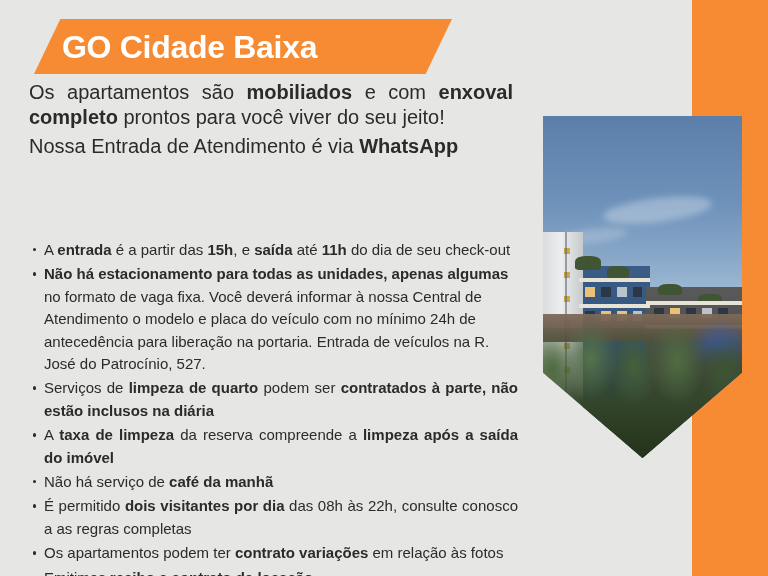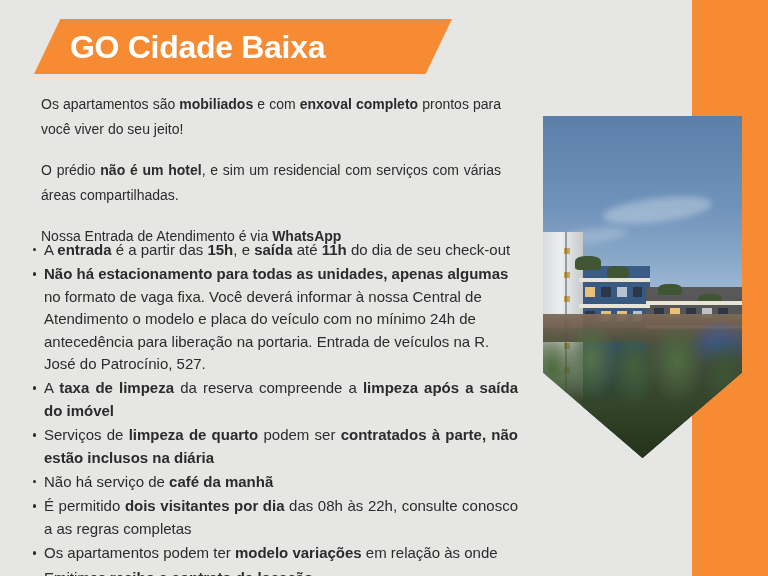--- a/index.html
+++ b/index.html
@@ -46,35 +46,35 @@
     -webkit-clip-path: polygon(6.3% 0, 100% 0, 93.7% 100%, 0 100%);
     clip-path: polygon(6.3% 0, 100% 0, 93.7% 100%, 0 100%);
     display: flex;
     align-items: center;
   }
   .banner-title {
     color: #ffffff;
     font-size: 32px;
     font-weight: bold;
     letter-spacing: -0.3px;
-    margin-left: 36px;
+    margin-left: 28px;
     line-height: 1;
     white-space: nowrap;
   }
 
   
   .intro {
     position: absolute;
     left: 25px;
     top: 76px;
     width: 492px;
   }
   .intro p {
-    margin: 16px;
-    font-size: 14px;
+    margin: 4px;
+    font-size: 20px;
     line-height: 25px;
     text-align: justify;
     text-justify: inter-word;
     color: #2b2b2b;
   }
   .intro p b { font-weight: bold; }
   .intro p.nojust { text-align: left; }
 
   
   .bullets {
@@ -260,36 +260,33 @@
   <div class="orange-bar"></div>
 
   <div class="banner">
     <div class="banner-title">GO Cidade Baixa</div>
   </div>
 
   <div class="intro">
     <p>
       <span>Os apartamentos  são </span><b>mobiliados</b><span> e com </span><b>enxoval completo</b><span> prontos para você viver do seu jeito!</span>
     </p>
-    <p>
-      <span>O prédio </span><b>não é um hotel</b><span>, e sim um residencial com serviços com várias áreas compartilhadas.</span>
-    </p>
     <p class="nojust">
       <span>Nossa Entrada de Atendimento é via </span><b>WhatsApp</b>
     </p>
   </div>
 
   <ul class="bullets" id="bullet-list">
       <li><span>A </span><b>entrada</b><span> é a partir das </span><b>15h</b><span>, e </span><b>saída</b><span> até </span><b>11h</b><span> do dia de seu check-out</span></li>
       <li class="nojust"><b>Não há estacionamento para todas as unidades, apenas algumas</b><span> no formato de vaga fixa. Você deverá informar à nossa Central de Atendimento o modelo e placa do veículo com no mínimo 24h de antecedência para liberação na portaria. Entrada de veículos na R. José do Patrocínio, 527.</span></li>
+      <li><span>Serviços de </span><b>limpeza de quarto</b><span> podem ser </span><b>contratados à parte, não estão inclusos na diária</b></li>
       <li><span>A </span><b>taxa de limpeza</b><span> da reserva compreende a </span><b>limpeza após a saída do imóvel</b></li>
-      <li><span>Serviços de </span><b>limpeza de quarto</b><span> podem ser </span><b>contratados à parte, não estão inclusos na diária</b></li>
       <li class="nojust"><span>Não há serviço de </span><b>café da manhã</b></li>
       <li><span>É permitido </span><b>dois visitantes por dia</b><span> das 08h às 22h, consulte conosco a as regras completas</span></li>
-      <li><span>Os apartamentos podem ter </span><b>modelo variações</b><span> em relação às onde</span></li>
+      <li><span>Os apartamentos podem ter </span><b>contrato variações</b><span> em relação às fotos</span></li>
       <li class="nojust"><span>Emitimos </span><b>recibo e contrato de locação</b></li>
     </ul>
 
   <div class="photo">
     <div class="photo-inner">
       <div class="cloud"></div>
       <div class="cloud b"></div>
 
       <div class="block-mid"></div>
       <div class="block-right"></div>

